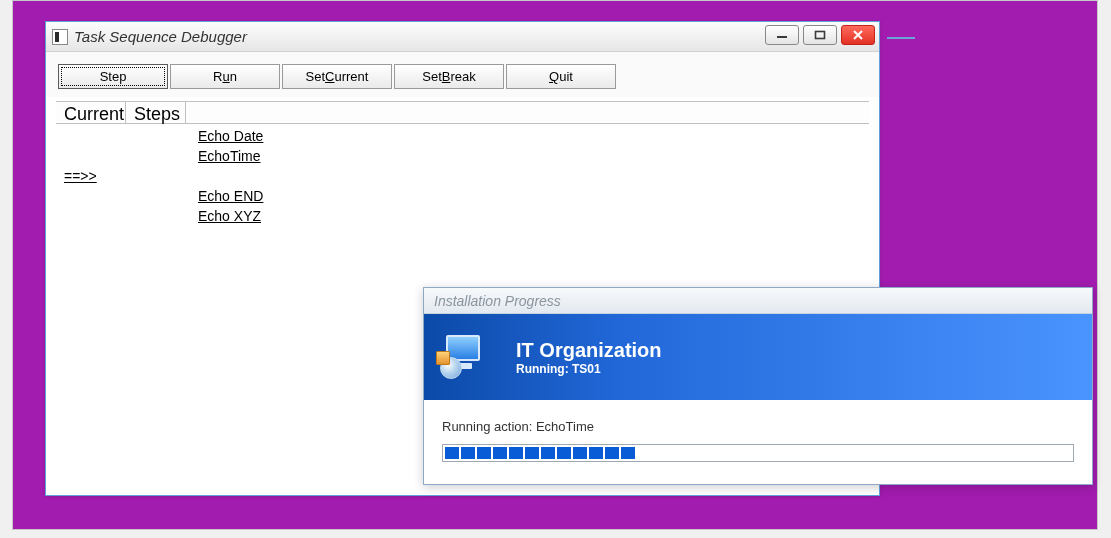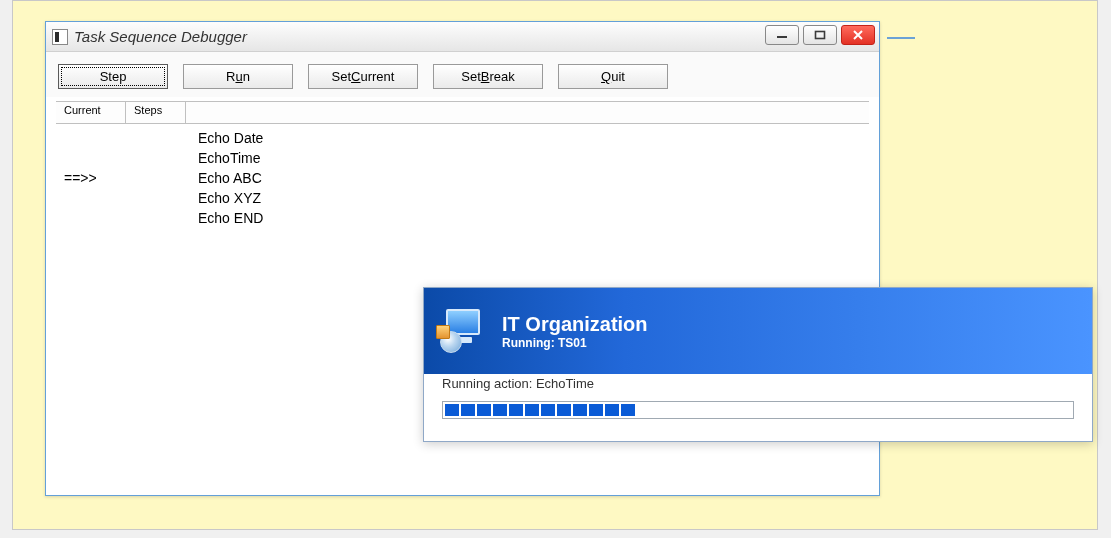--- a/index.html
+++ b/index.html
@@ -11,21 +11,21 @@
     font-size: 13px;
     overflow: hidden;
     position: relative;
   }
   .outer-frame {
     position: absolute;
     left: 12px; top: 0;
     width: 1086px;
     height: 530px;
     border: 1px solid #c8c8c8;
-    background: #fef9c3;
+    background: #a21caf;
   }
   .debugger-window {
     position: absolute;
     left: 32px; top: 20px;
     width: 835px;
     height: 475px;
     background: #fff;
     border: 1px solid #63a0d8;
     box-shadow: 0 1px 3px rgba(0,0,0,.15);
   }
@@ -73,21 +73,21 @@
     background: linear-gradient(#fff,#e4e4e4);
     cursor: pointer;
   }
   .win-btn.close {
     background: linear-gradient(#ff6b5c,#e33125);
     border-color: #c22218;
     color:#fff;
   }
   .toolbar {
     display: flex;
-    gap: 15px;
+    gap: 2px;
     padding: 12px 12px 8px 12px;
     background: #fafafa;
     align-items: flex-end;
   }
   .tb-btn {
     width: 110px;
     height: 25px;
     border: 1px solid #9a9a9a;
     background: linear-gradient(#fff,#eaeaea);
     font-size: 13px;
@@ -108,33 +108,34 @@
   }
   .list-header {
     display: flex;
     border-bottom: 1px solid #c0c0c0;
     height: 22px;
     background: #fdfdfd;
   }
   .col-h {
     padding: 2px 8px;
     border-right: 1px solid #c0c0c0;
-    font-size: 11px;
+    font-size: 18px;
   }
   .col-h.current { width: 70px; }
   .col-h.break { width: 60px; }
   .col-h.steps { flex: 1; border-right:none; }
   .list-body {
     padding-top: 2px;
   }
   .list-row {
     display: flex;
     height: 20px;
-    align-items: flex-end;
+    align-items: center;
     font-size: 14px;
+    text-decoration: underline;
   }
   .cell-current { width: 78px; padding-left:8px; }
   .cell-break { width: 60px; }
   .cell-step { flex: 1; padding-left:4px;}
   .progress-window {
     position: absolute;
     left: 410px;
     top: 286px;
     width: 670px;
     background: #fff;
@@ -151,21 +152,21 @@
     font-style: italic;
     color: #8a95a0;
     font-size: 14px;
   }
   .blue-banner {
     height: 86px;
     background: linear-gradient(90deg, #0b4aa8 0%, #2268d9 30%, #4a94ff 100%);
     display: flex;
     align-items: center;
     padding: 0 16px;
-    gap: 14px;
+    gap: 28px;
   }
   .banner-icon {
     width: 48px; height: 48px;
     position: relative;
   }
   .banner-icon .mon {
     position:absolute; left:6px; top:2px;
     width:34px; height:26px;
     background: linear-gradient(#8fcfff,#2a7fe4);
     border:2px solid #d7e9fb;
@@ -196,21 +197,21 @@
   }
   .banner-org {
     font-size: 20px;
     font-weight: 600;
   }
   .banner-run {
     font-size: 12px;
     font-weight: 600;
   }
   .progress-body {
-    padding: 2px 18px 22px 18px;
+    padding: 19px 18px 22px 18px;
   }
   .running-action {
     font-size: 13px;
     color: #333;
     margin-bottom: 10px;
   }
   .progress-bar {
     width: 100%;
     height: 18px;
     border: 1px solid #a0a9b2;
@@ -301,37 +302,39 @@
           <span class="cell-step">Echo Date</span>
         </div>
         <div class="list-row">
           <span class="cell-current"></span>
           <span class="cell-break"></span>
           <span class="cell-step">EchoTime</span>
         </div>
         <div class="list-row">
           <span class="cell-current">==&gt;&gt;</span>
           <span class="cell-break"></span>
-          <span class="cell-step">Echo ABC</span>
         </div>
         <div class="list-row">
           <span class="cell-current"></span>
           <span class="cell-break"></span>
+          <span class="cell-step">Echo END</span>
+        </div>
+        <div class="list-row">
+          <span class="cell-current"></span>
+          <span class="cell-break"></span>
           <span class="cell-step">Echo XYZ</span>
         </div>
-        <div class="list-row">
-          <span class="cell-current"></span>
-          <span class="cell-break"></span>
-          <span class="cell-step">Echo END</span>
-        </div>
       </div>
     </div>
   </div>
 
   <div class="progress-window">
+    <div class="progress-titlebar">
+      <span>Installation Progress</span>
+    </div>
     <div class="blue-banner">
       <div class="banner-icon">
         <div class="mon"></div>
           <div class="base"></div>
           <div class="disc"></div>
           <div class="box"></div>
       </div>
       <div class="banner-text">
         <div class="banner-org">IT Organization</div>
         <div class="banner-run"><span>Running: </span><span>TS01</span></div>

